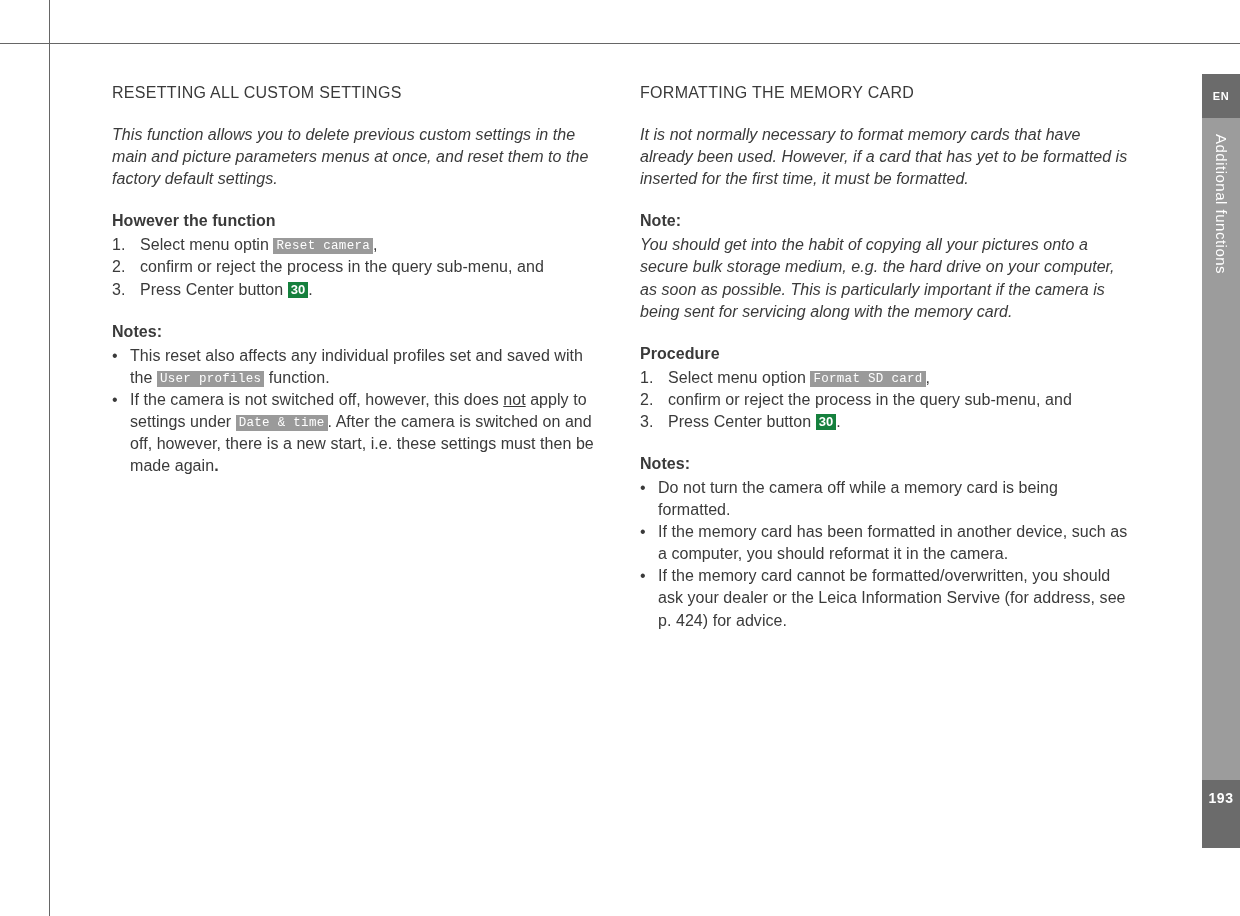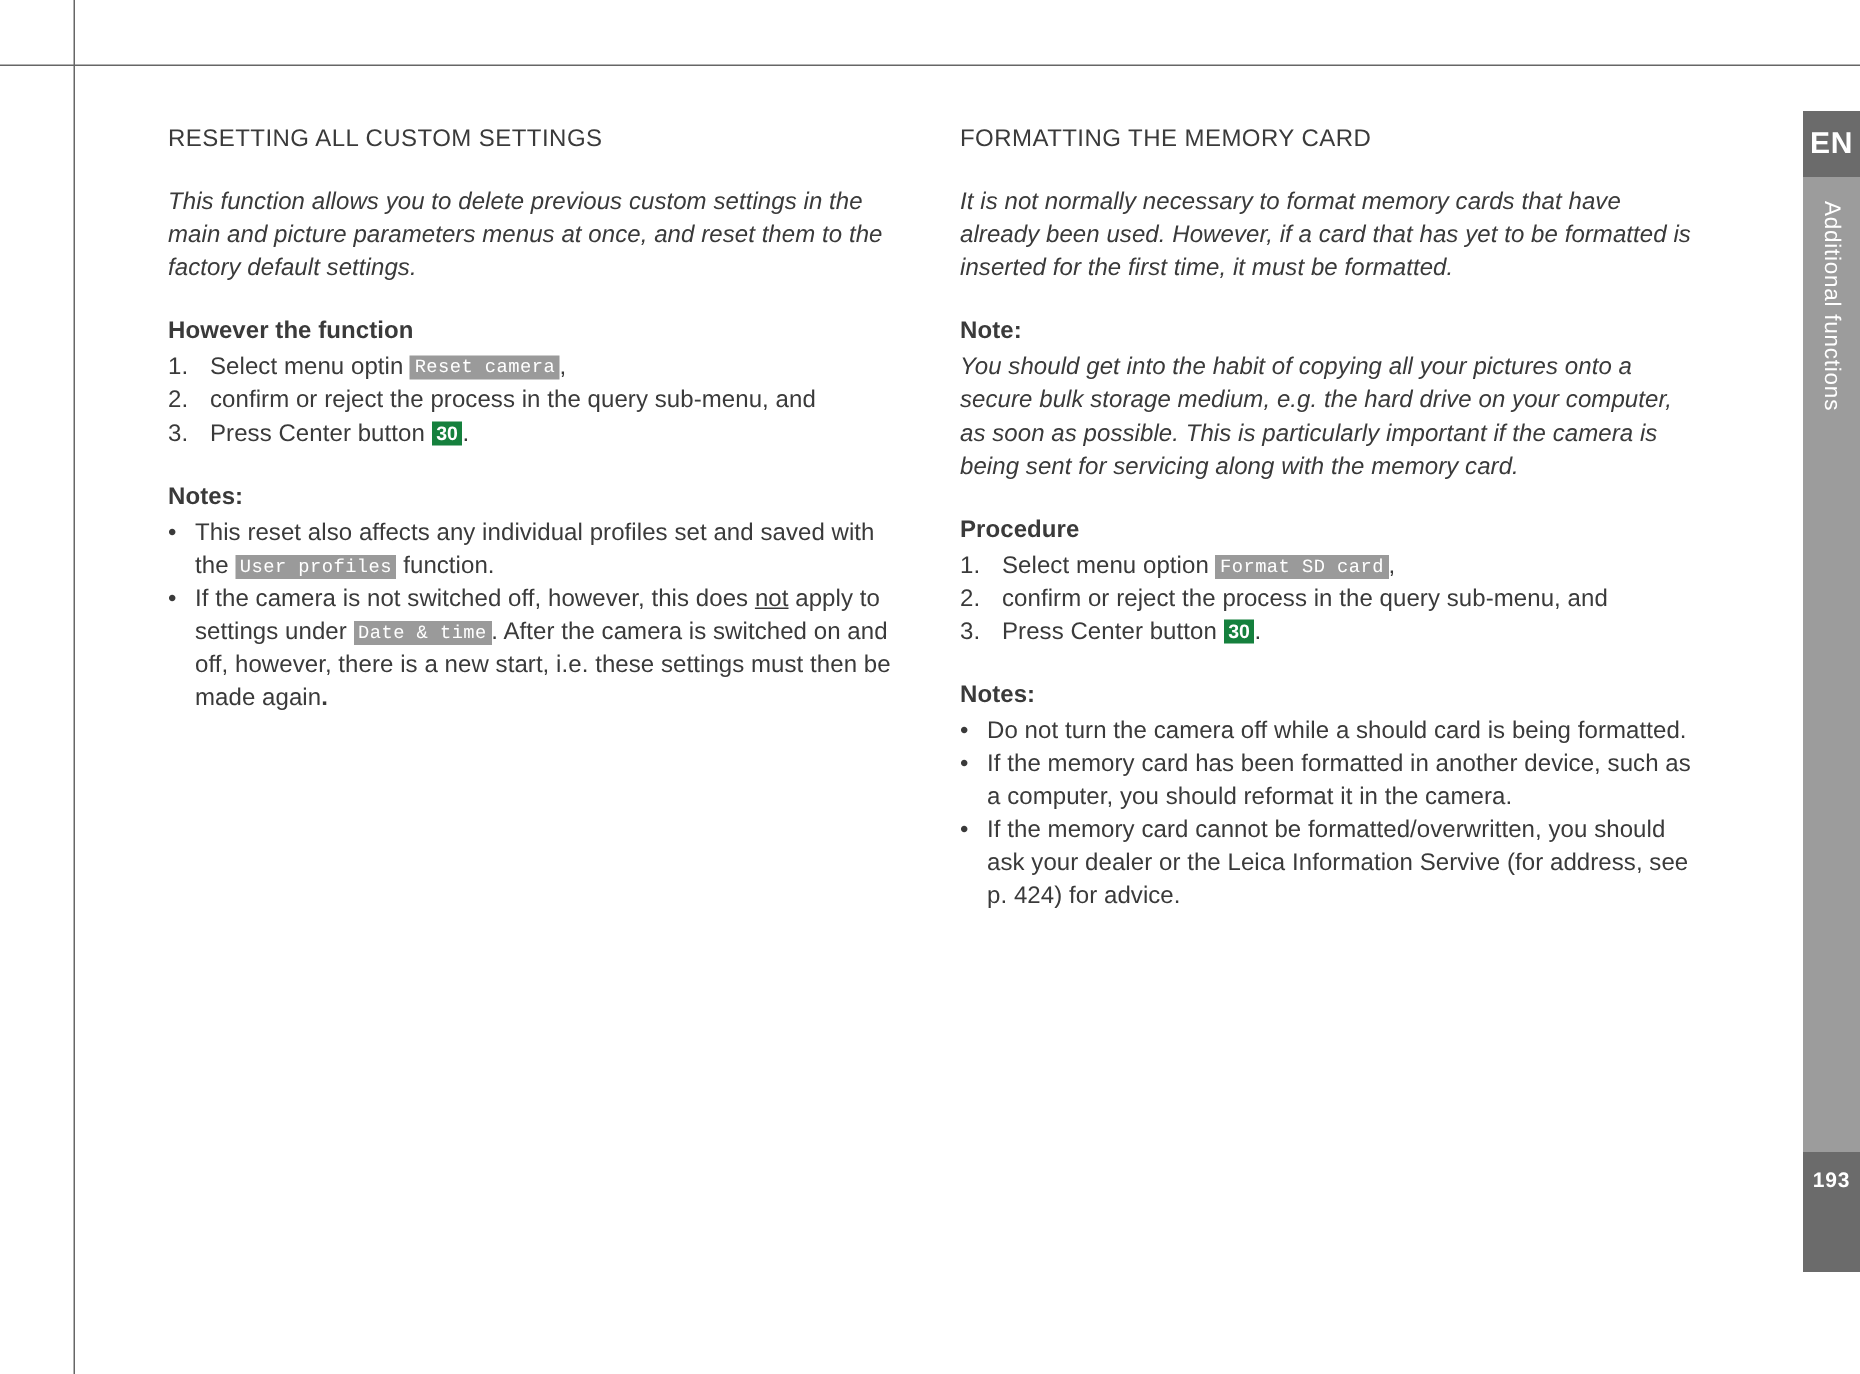--- a/index.html
+++ b/index.html
@@ -15,24 +15,24 @@
   .ol { list-style: none; margin-top: 2px; }
   .ol li { display: flex; }
   .ol .num { width: 28px; flex-shrink: 0; }
   .ul { list-style: none; margin-top: 2px; }
   .ul li { display: flex; }
   .ul .bul { width: 18px; flex-shrink: 0; }
   .menu { display: inline-block; background: #9a9a9a; color: #fff; font-family: "Courier New", monospace; font-size: 12.5px; padding: 1px 3px 0 3px; line-height: 15px; letter-spacing: 0.3px; vertical-align: 1px; }
   .red { display: inline-block; background: #15803d; color: #fff; font-weight: 700; font-size: 13px; padding: 0 3px; line-height: 16px; vertical-align: 1px; }
   .underline { text-decoration: underline; }
   .sidebar { position: absolute; right: 0; top: 0; width: 38px; height: 916px; }
-  .tab-en { position: absolute; right: 0; top: 74px; width: 38px; height: 44px; background: #6b6b6b; color: #fff; font-weight: 700; font-size: 20px; display: flex; align-items: center; justify-content: center; letter-spacing: 0.5px; }
+  .tab-en { position: absolute; right: 0; top: 74px; width: 38px; height: 44px; background: #6b6b6b; color: #fff; font-weight: 700; font-size: 11px; display: flex; align-items: center; justify-content: center; letter-spacing: 0.5px; }
   .tab-section { position: absolute; right: 0; top: 118px; width: 38px; height: 730px; background: #9c9c9c; }
   .tab-section-text { position: absolute; left: 50%; top: 16px; transform: translateX(-50%); writing-mode: vertical-rl; color: #fff; font-size: 15px; letter-spacing: 0.5px; white-space: nowrap; }
-  .tab-page { position: absolute; right: 0; bottom: 0; width: 38px; height: 80px; background: #6b6b6b; color: #fff; font-weight: 700; font-size: 14px; display: flex; align-items: flex-start; justify-content: center; padding-top: 10px; letter-spacing: 0.5px; }
+  .tab-page { position: absolute; right: 0; bottom: 0; width: 38px; height: 68px; background: #6b6b6b; color: #fff; font-weight: 700; font-size: 14px; display: flex; align-items: flex-start; justify-content: center; padding-top: 10px; letter-spacing: 0.5px; }
 </style>
 </head>
 <body>
 
 <div class="page">
   <div class="crop-v"></div>
   <div class="crop-h"></div>
 
   <div class="content">
 
@@ -101,21 +101,21 @@
           <span>
             <span>Press Center button </span><span class="red">30</span><span>.</span>
           </span>
         </li>
       </ol>
 
       <div class="h2">Notes:</div>
       <ul class="ul">
         <li>
           <span class="bul">•</span>
-          <span>Do not turn the camera off while a should card is being formatted.</span>
+          <span>Do not turn the camera off while a memory card is being formatted.</span>
         </li>
         <li>
           <span class="bul">•</span>
           <span>If the memory card has been formatted in another device, such as a computer, you should reformat it in the camera.</span>
         </li>
         <li>
           <span class="bul">•</span>
           <span>If the memory card cannot be formatted/overwritten, you should ask your dealer or the Leica Information Servive (for address, see p. 424) for advice.</span>
         </li>
       </ul>

